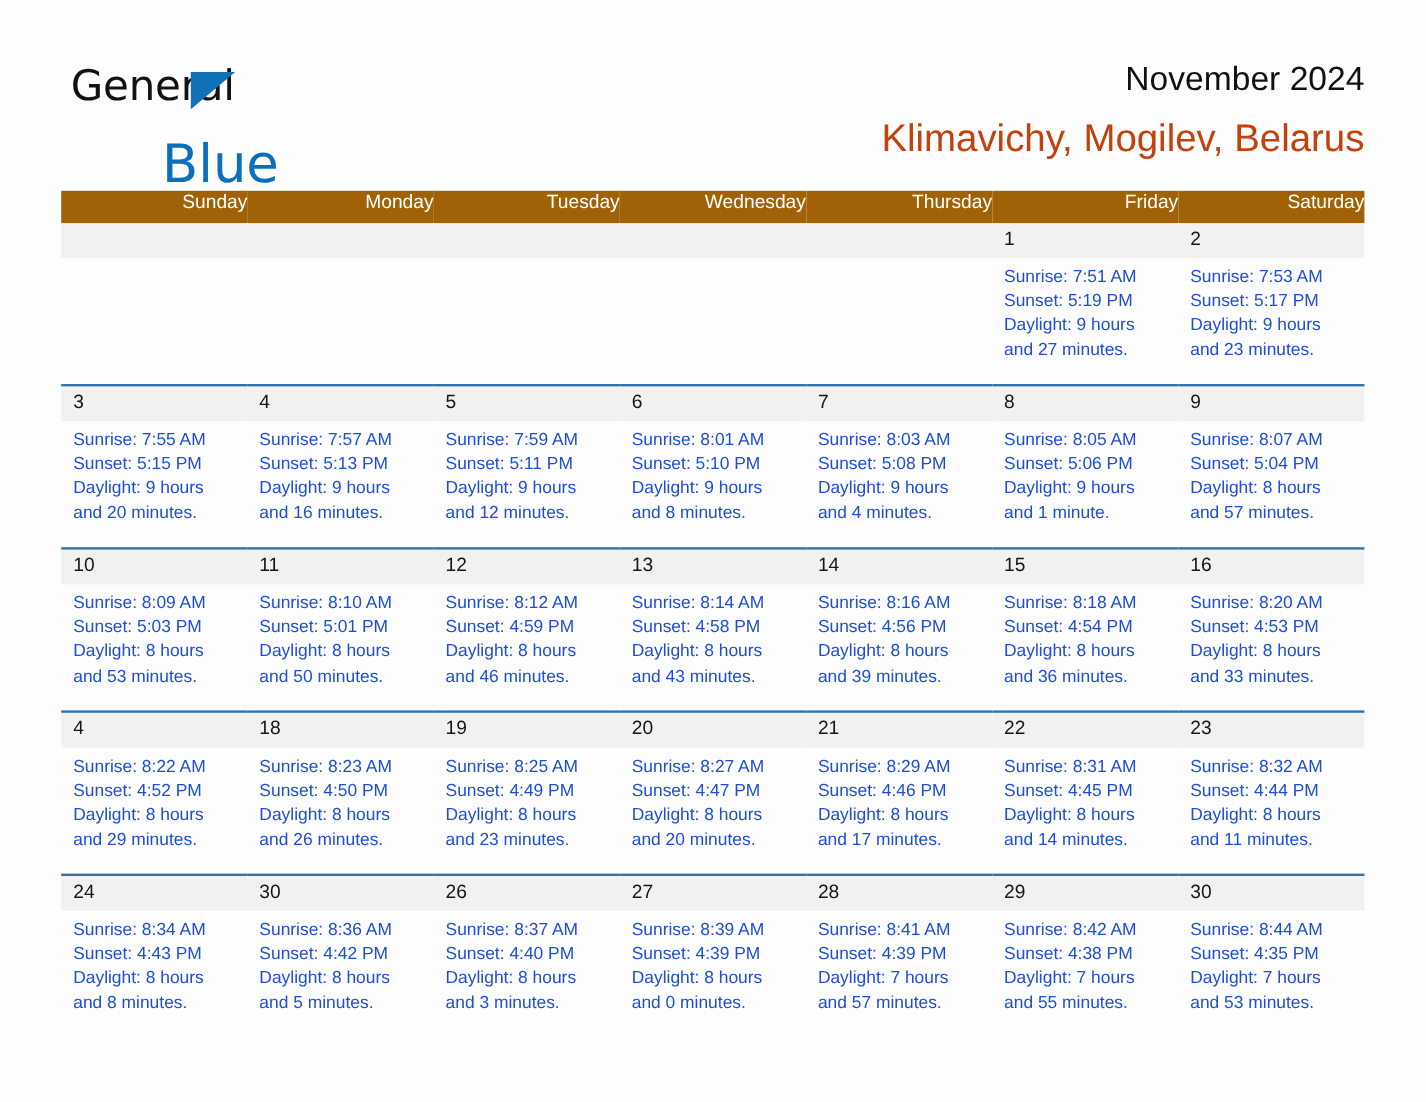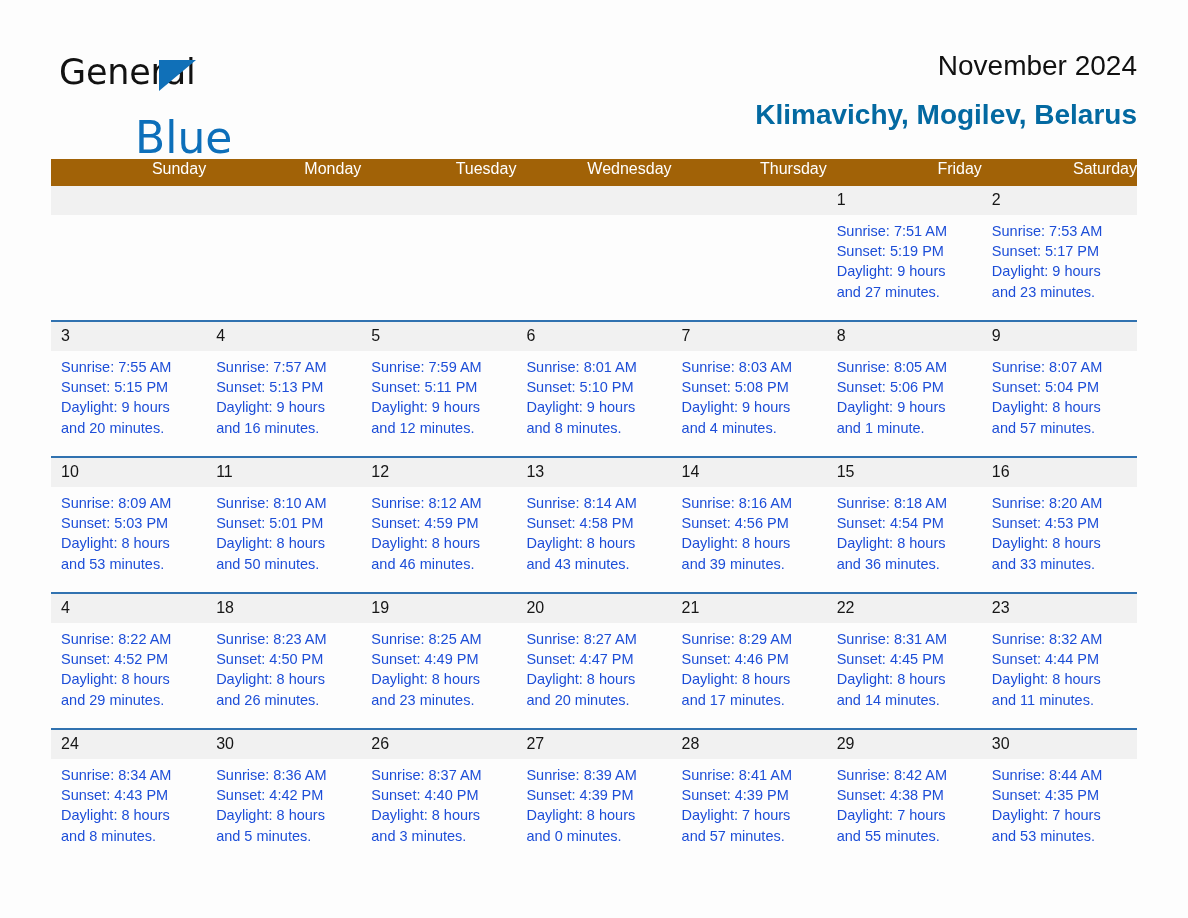--- a/index.html
+++ b/index.html
@@ -74,23 +74,23 @@
     text-align: right;
   }
   .month-title {
     font-size: 28px;
     font-weight: 400;
     color: #111;
     line-height: 52px;
     white-space: nowrap;
   }
   .location {
-    font-size: 28px;
-    font-weight: 700;
-    color: #0369a1;
+    font-size: 32px;
+    font-weight: 400;
+    color: #c2410c;
     line-height: 34px;
     margin-top: 6px;
     white-space: nowrap;
   }
 
   
   .calendar {
     position: absolute;
     left: 51px;
     top: 159px;

